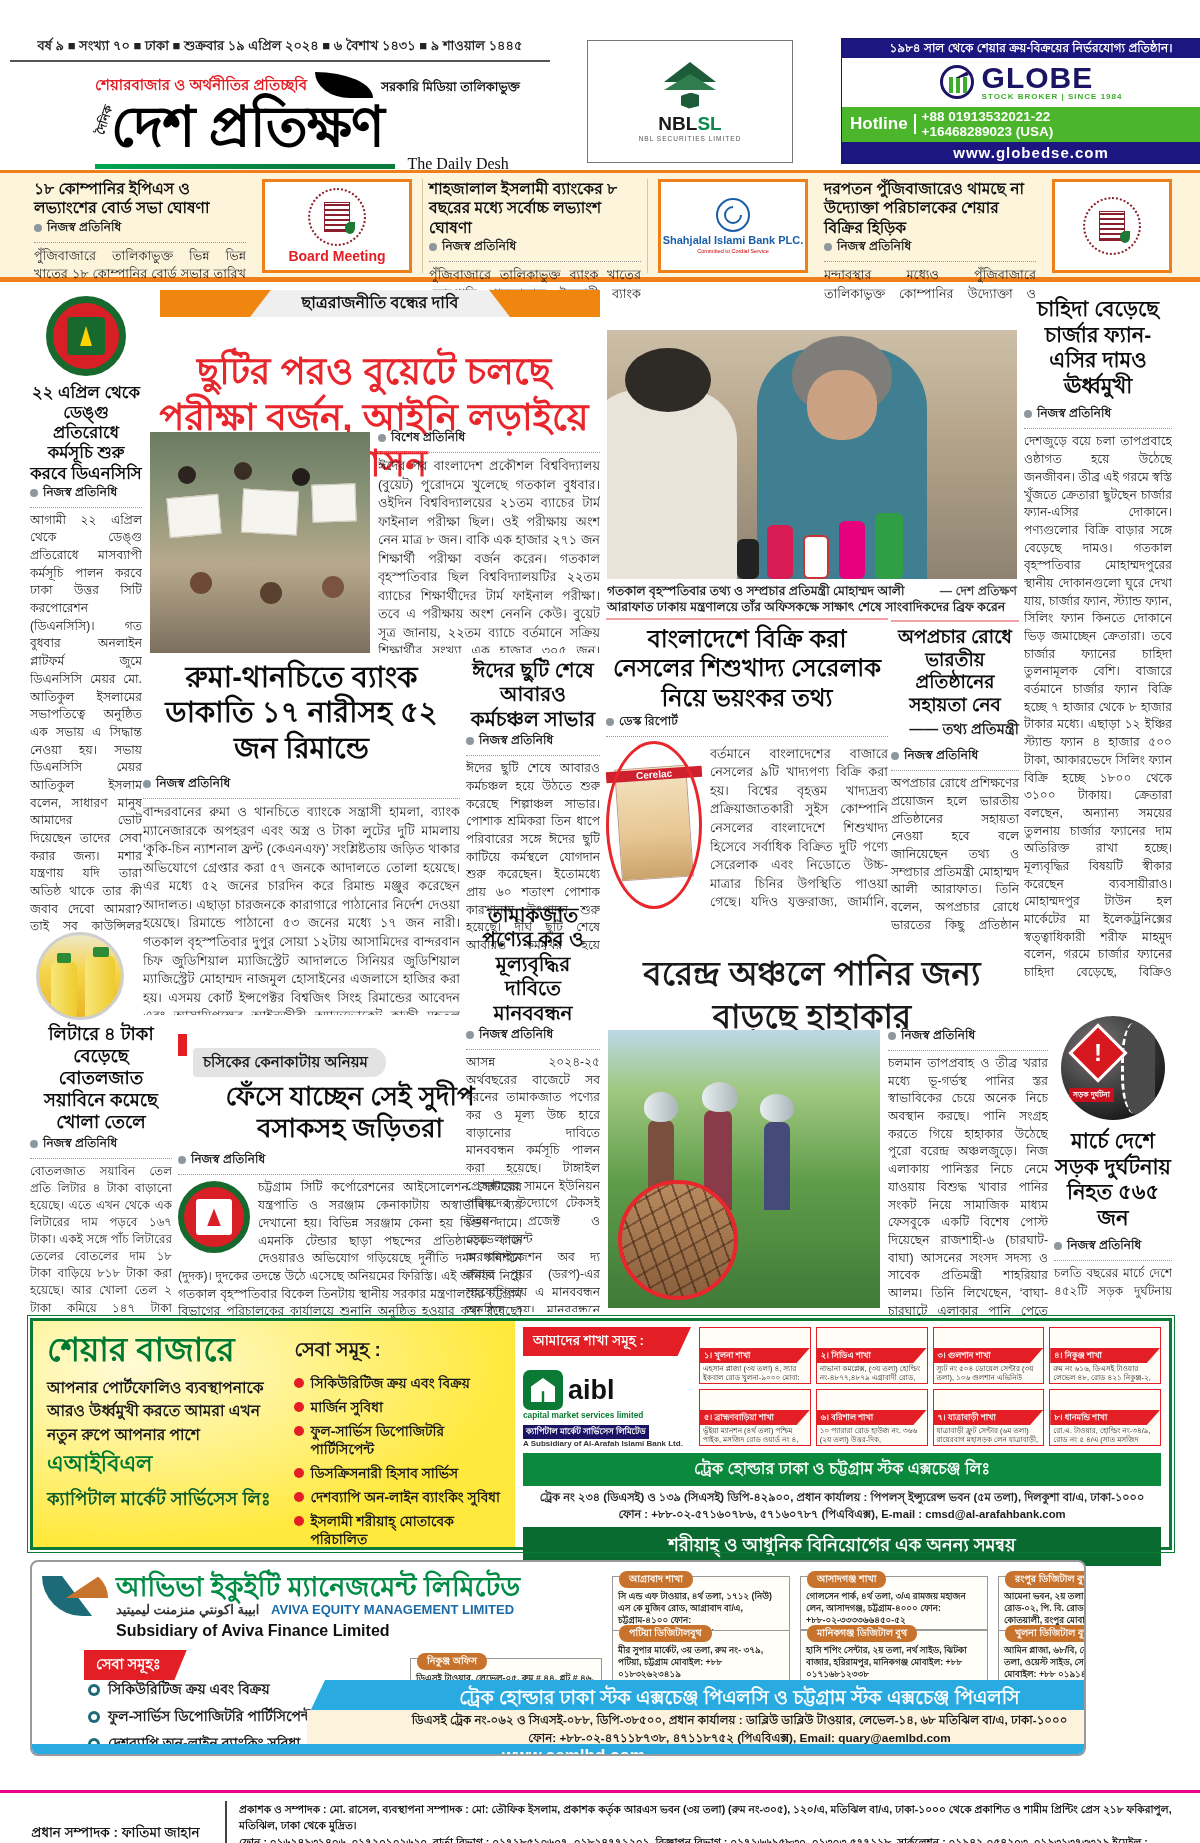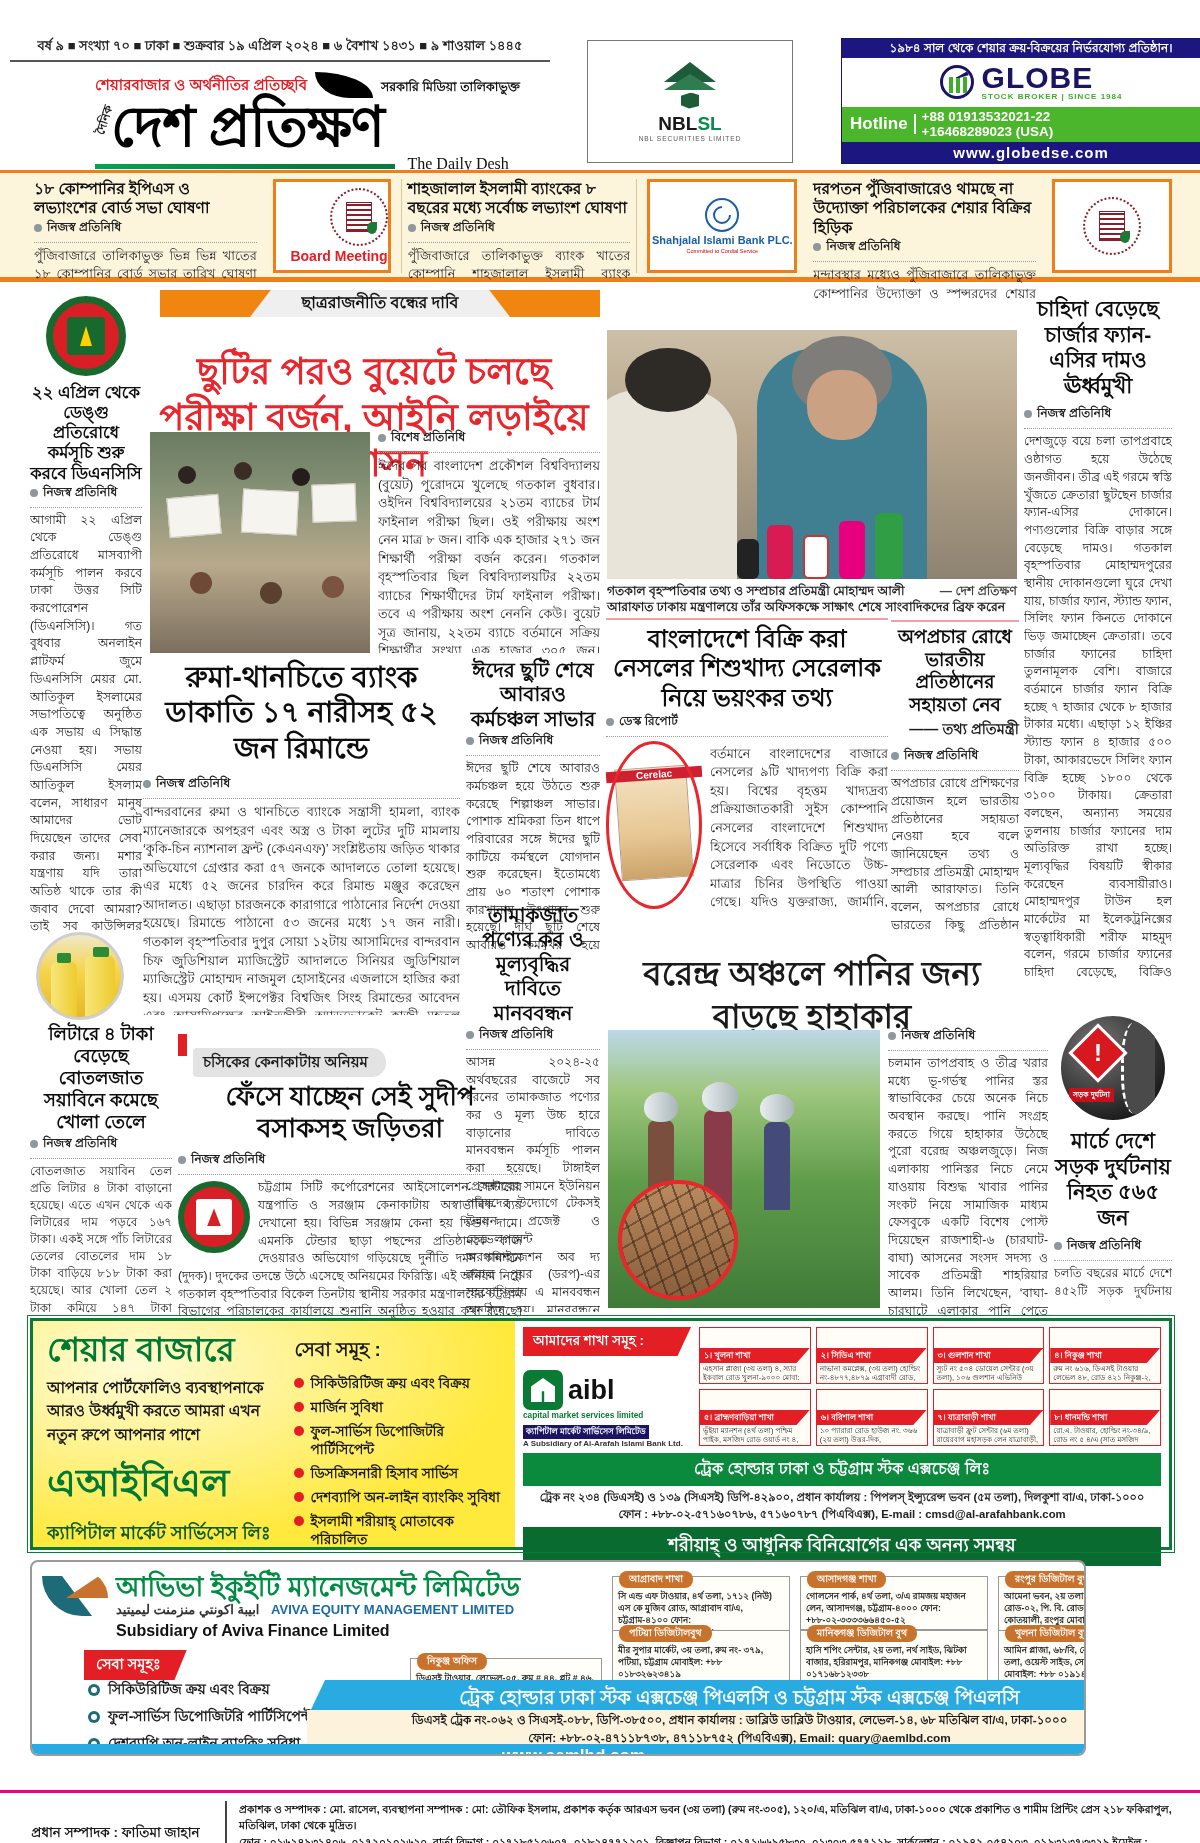--- a/index.html
+++ b/index.html
@@ -44,21 +44,21 @@
   #globe-hot .hl-nums{font-size:13.5px;font-weight:900;line-height:1.15;}
   #globe-web{background:#1c1680;color:#fff;text-align:center;font-size:15px;font-weight:900;padding:2px 0;letter-spacing:1px;}
   
   #strip{position:absolute;left:0;top:170px;width:1200px;height:112px;background:#fdf4dc;
          border-top:3px solid #ee7f1b;border-bottom:5px solid #ee7f1b;display:flex;padding:6px 28px 4px 28px;gap:10px;}
   .strip-story{flex:1;padding:0 6px;}
   .strip-story.mid{border-left:1px solid #d8c79a;border-right:1px solid #d8c79a;}
   .strip-title{font-size:15.5px;font-weight:900;line-height:1.25;color:#111;}
   .strip-body{font-size:11px;text-align:justify;line-height:1.35;overflow:hidden;height:34px;color:#222;}
   .logo-box{border:3px solid #ee7f1b;background:#fff;display:flex;flex-direction:column;align-items:center;justify-content:center;gap:2px;}
-  #dse1{width:118px;align-items:flex-end;}#bankbox{width:150px;}#dse2{width:120px;}
+  #dse1{width:150px;}#bankbox{width:150px;}#dse2{width:120px;}
   .dse-logo{width:58px;height:58px;border-radius:50%;border:2px dotted #8a1f2b;position:relative;background:#fff;display:flex;align-items:center;justify-content:center;}
   .dse-logo .grid{width:26px;height:30px;background:repeating-linear-gradient(0deg,#8a1f2b 0 2px,#fff 2px 5px),repeating-linear-gradient(90deg,#8a1f2b 0 2px,#fff 2px 5px);border:1.5px solid #8a1f2b;}
   .dse-logo .leaf{position:absolute;right:9px;bottom:10px;width:10px;height:12px;background:#1c7a34;border-radius:50% 0 50% 50%;}
   .board-meeting{color:#e31e24;font-weight:900;font-size:14px;}
   .bank-logo{width:34px;height:34px;border:2px solid #1b5ea8;border-radius:50%;position:relative;}
   .bank-logo:after{content:"";position:absolute;inset:6px;border:2px solid #1b5ea8;border-radius:50%;transform:rotate(45deg);border-top-color:transparent;}
   .bank-name{color:#1b5ea8;font-size:11px;font-weight:900;text-align:center;line-height:1.1;}
   .bank-sub{color:#c00;font-size:5.5px;text-align:center;}
   
   .h{font-weight:900;text-align:center;line-height:1.22;color:#0d0d0d;margin:0;}
@@ -171,21 +171,21 @@
   .road-label{position:absolute;left:8px;bottom:18px;background:#c8101c;color:#fff;font-size:7.5px;font-weight:bold;padding:1px 4px;}
   #road .h{font-size:21px;margin-top:8px;}
   #road .byline{margin-top:6px;}
   #road .bt{height:36px;font-size:12px;}
   
   #aibl{position:absolute;left:30px;top:1318px;width:1142px;height:232px;border:3px solid #0b7a34;outline:1px solid #0b7a34;outline-offset:2px;display:flex;background:#fff;}
   #aibl-yellow{flex:0 0 482px;background:radial-gradient(ellipse at 20% 20%,#fffbd6 0,#ffe93c 70%);padding:12px 14px;display:flex;gap:10px;}
   #ay-left{flex:1.15;}
   #ay-title{color:#007a33;font-size:33px;font-weight:900;line-height:1;}
   #ay-para{font-size:15.5px;font-weight:bold;color:#1a1a1a;margin-top:10px;line-height:1.5;}
-  #ay-brand{color:#007a33;font-size:38px;font-weight:900;margin-top:7px;}
+  #ay-brand{color:#007a33;font-size:22px;font-weight:900;margin-top:0;}
   #ay-brand-sub{color:#0a5c2d;font-size:18px;font-weight:900;margin-top:2px;}
   #ay-right{flex:1;}
   #ay-svc-title{font-size:19px;font-weight:900;margin:2px 0 8px 0;}
   .ay-item{display:flex;align-items:flex-start;gap:6px;font-size:13.8px;font-weight:bold;margin-bottom:7px;line-height:1.25;}
   .rdot{width:10px;height:10px;border-radius:50%;background:#e31e24;margin-top:3px;flex:0 0 auto;}
   #aibl-right{flex:1;display:flex;flex-direction:column;padding:6px 8px 0 8px;}
   #ar-top{display:flex;gap:8px;}
   #ar-brandcol{flex:0 0 168px;}
   #ar-banner{background:#e31e24;color:#fff;font-size:13.5px;font-weight:900;padding:3px 10px;clip-path:polygon(0 0,100% 0,92% 100%,0 100%);}
   #ar-logo-row{display:flex;align-items:center;gap:5px;margin-top:14px;}

